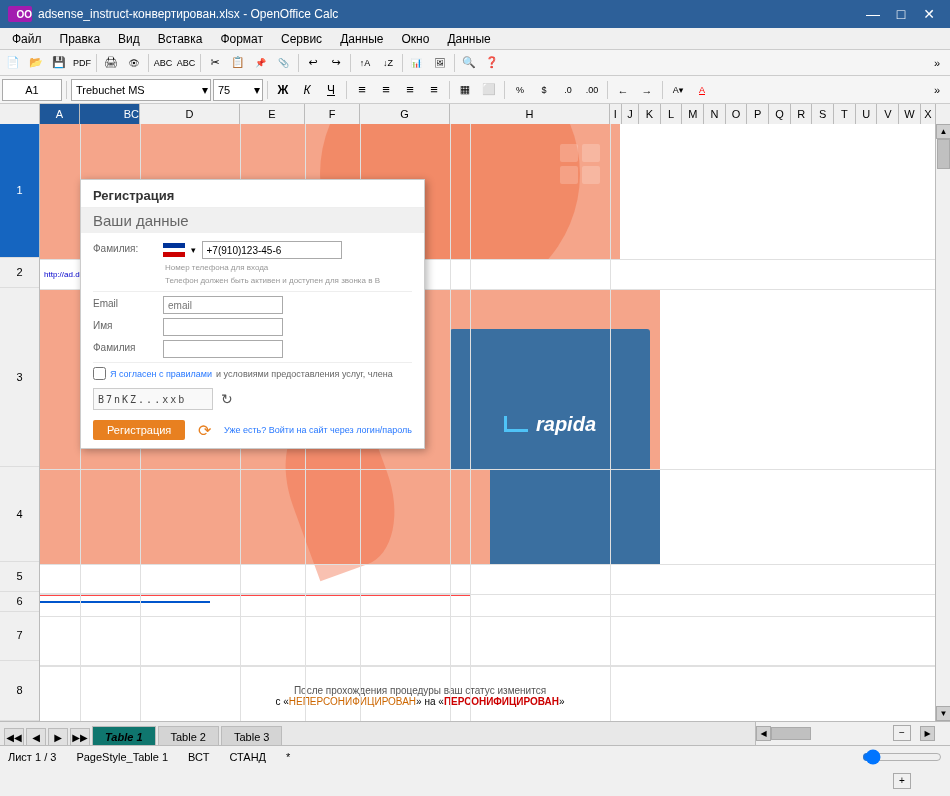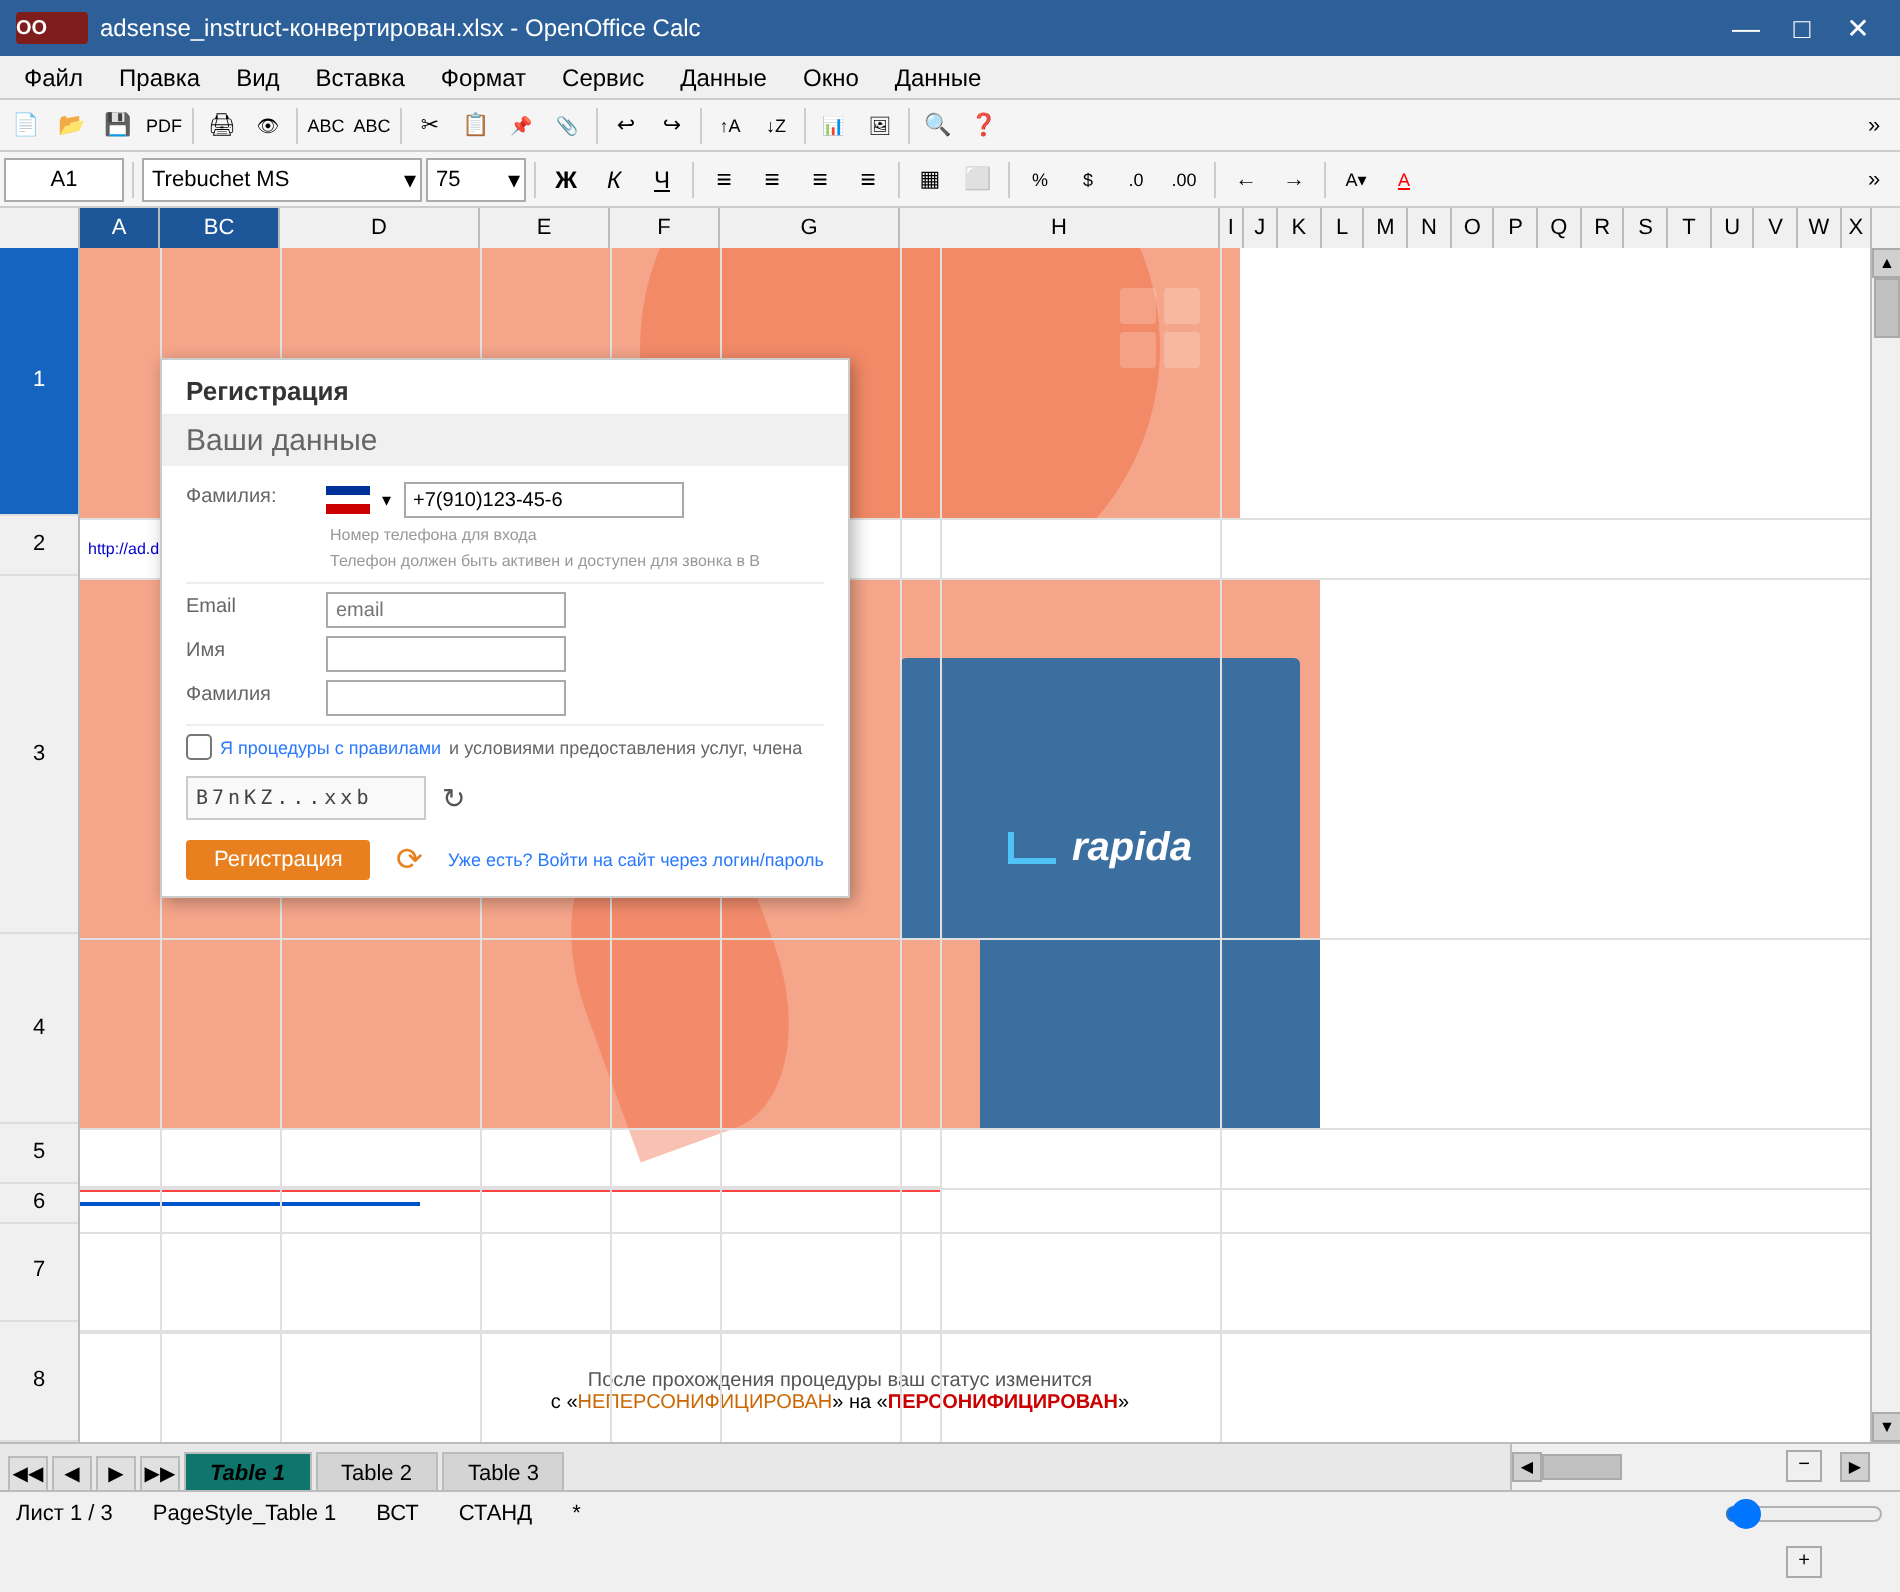--- a/index.html
+++ b/index.html
@@ -9,21 +9,21 @@
     .title-bar {
       background: #2d6099;
       color: white;
       height: 28px;
       display: flex;
       align-items: center;
       padding: 0 8px;
       justify-content: space-between;
     }
     .title-bar-left { display: flex; align-items: center; gap: 6px; font-size: 12px; }
-    .title-bar-icon { width: 36px; height: 16px; background: #7f1d1d; border-radius: 2px; font-size: 10px; display: flex; align-items: center; justify-content: flex-start; color: white; font-weight: bold; }
+    .title-bar-icon { width: 24px; height: 16px; background: #a21caf; border-radius: 2px; font-size: 10px; display: flex; align-items: center; justify-content: flex-end; color: white; font-weight: bold; }
     .title-bar-controls { display: flex; gap: 2px; }
     .title-bar-btn { width: 26px; height: 20px; background: transparent; border: none; color: white; cursor: pointer; font-size: 14px; display: flex; align-items: center; justify-content: center; }
 
     
     .menu-bar {
       background: #f0f0f0;
       height: 22px;
       display: flex;
       align-items: center;
       padding: 0 4px;
@@ -433,21 +433,21 @@
   <button class="tb-btn">»</button>
 </div>
 
 <div class="spreadsheet">
   <div class="grid-container">
 
     <div style="display:flex;">
       <div class="corner-cell"></div>
       <div style="display:flex;flex:1;overflow:hidden;">
         <div class="col-header col-a selected">A</div>
-        <div class="col-header col-b" style="background:#1e5799;color:white;">BC</div>
+        <div class="col-header col-b" style="background:#1e5799;color:white;text-align:right;">BC</div>
         <div class="col-header col-d">D</div>
         <div class="col-header col-e">E</div>
         <div class="col-header col-f">F</div>
         <div class="col-header col-g">G</div>
         <div class="col-header col-h">H</div>
         <div class="col-header" style="width:16px;">I</div>
         <div class="col-header" style="width:24px;">J</div>
         <div class="col-header" style="width:30px;">K</div>
         <div class="col-header" style="width:30px;">L</div>
         <div class="col-header" style="width:30px;">M</div>
@@ -590,21 +590,21 @@
 
                 <div class="modal-row">
                   <span class="modal-label">Фамилия</span>
                   <input class="modal-input" style="">
                 </div>
 
                 <div class="modal-divider"></div>
 
                 <div class="modal-checkbox-row">
                   <input type="checkbox" style="">
-                  <span style="color:#2979ff;cursor:pointer;">Я процедуры с правилами</span>
+                  <span style="color:#2979ff;cursor:pointer;">Я согласен с правилами</span>
                   <span> и условиями предоставления услуг, члена</span>
                 </div>
 
                 <div style="display:flex;align-items:center;gap:8px;margin:4px 0;">
                   <div class="modal-captcha">
                     <span style="font-family:monospace;letter-spacing:2px;color:#444;">B7nKZ...xxb</span>
                   </div>
                   <div style="cursor:pointer;font-size:14px;color:#555;">↻</div>
                 </div>
 

